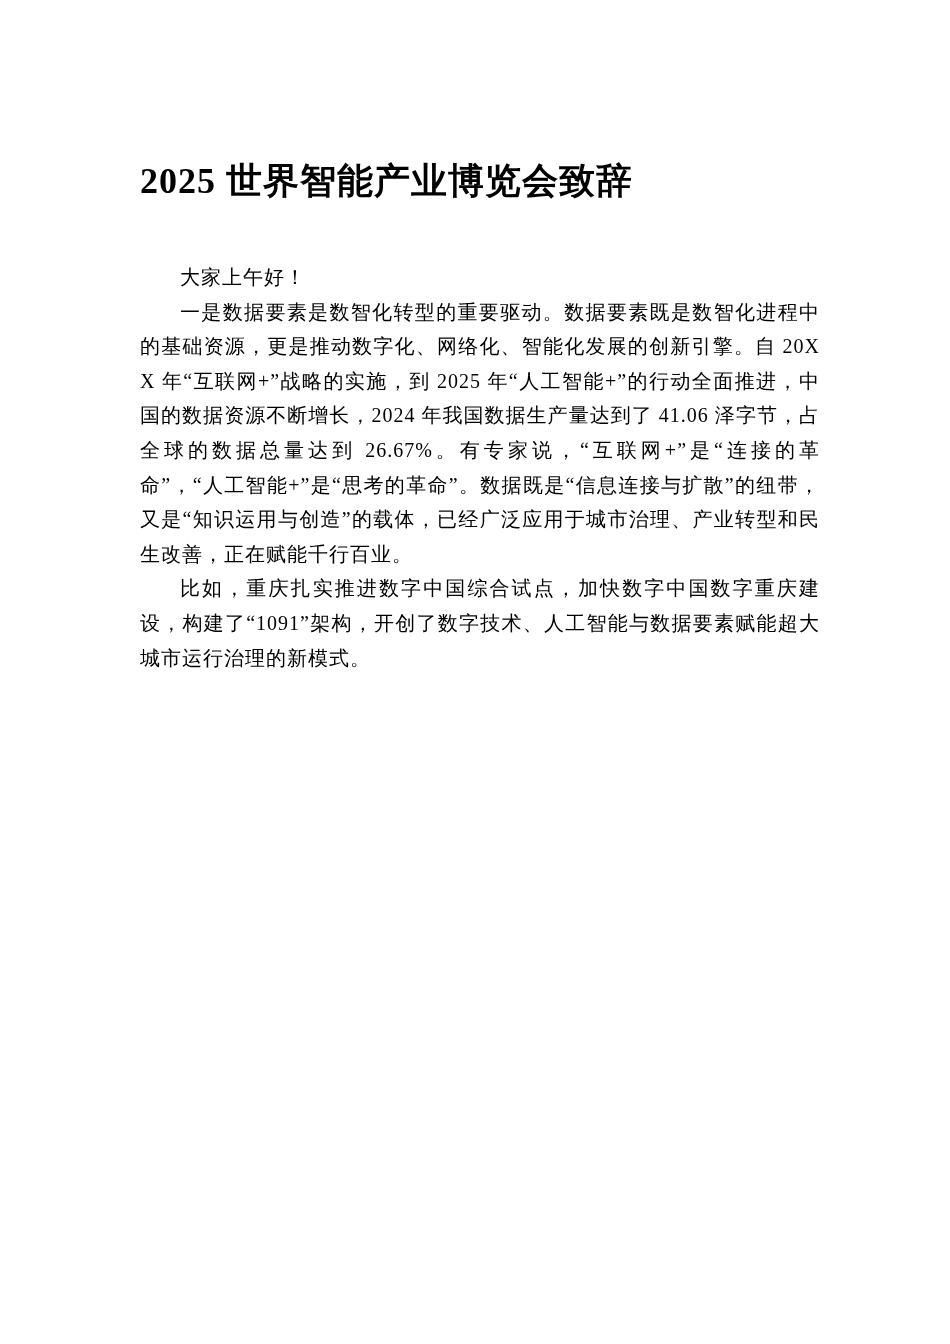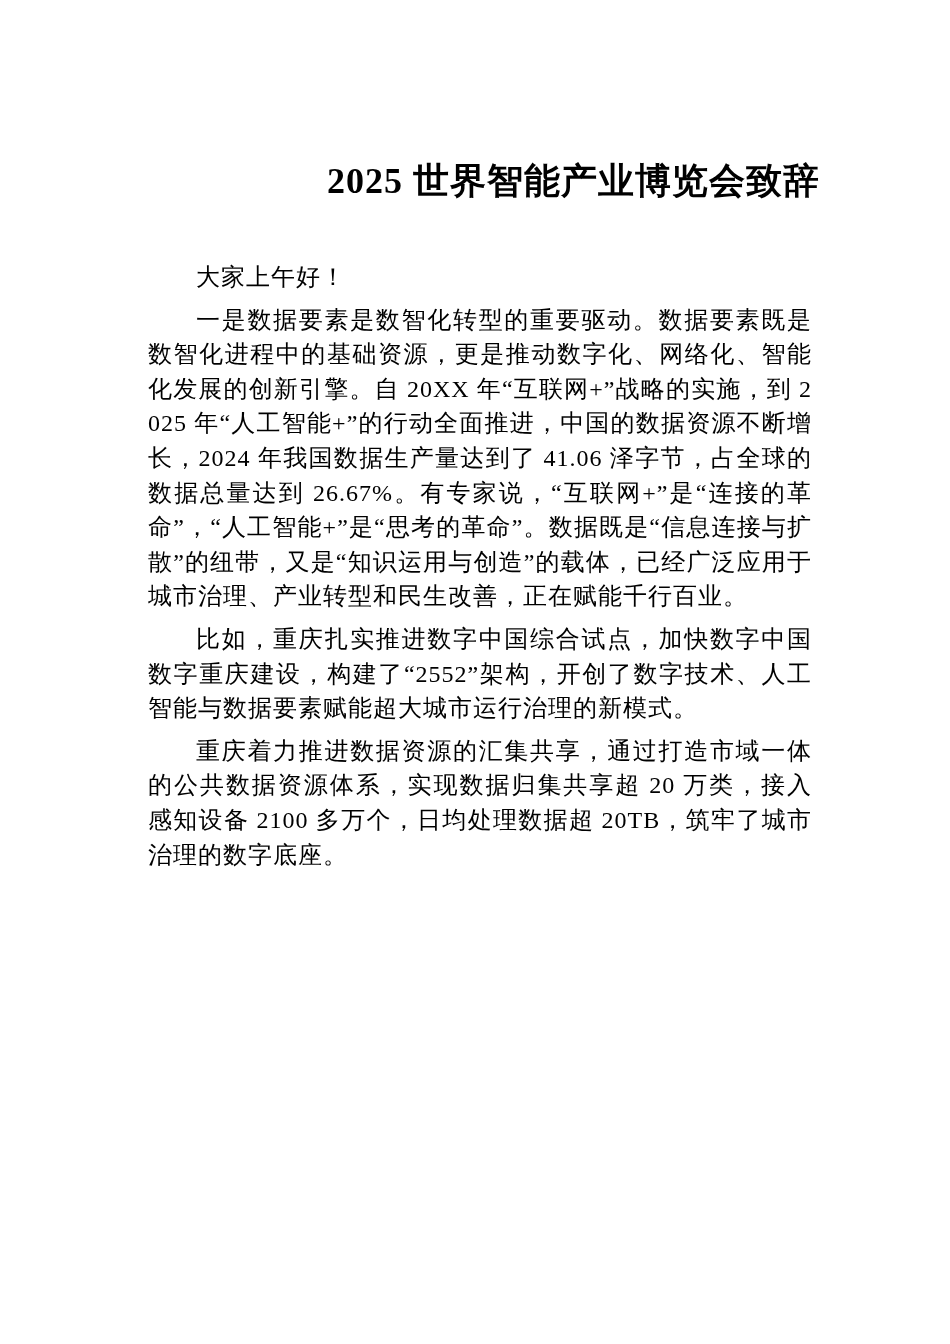--- a/index.html
+++ b/index.html
@@ -23,27 +23,27 @@
     height: 1344px;
     box-sizing: border-box;
     padding: 158px 130px 40px 140px;
     background: #ffffff;
   }
   .doc-title {
     margin: 0 0 56px 0;
     font-size: 36px;
     line-height: 46px;
     font-weight: bold;
-    text-align: right;
+    text-align: left;
     letter-spacing: 1px;
     font-family: "Liberation Serif", serif;
   }
   .para {
-    margin: 8px;
-    font-size: 24px;
+    margin: 0;
+    font-size: 20px;
     line-height: 34.6px;
     text-align: justify;
     text-indent: 2em;
     letter-spacing: 1px;
     font-family: "Liberation Serif", serif;
     word-break: break-all;
   }
   .para .lead {
     font-weight: normal;
     letter-spacing: 1px;
@@ -54,17 +54,16 @@
 
 <div class="page">
   <h1 class="doc-title">2025 世界智能产业博览会致辞</h1>
 
   <p class="para">大家上午好！</p>
 
 
 
   <p class="para"><span class="lead">一是数据要素是数智化转型的重要驱动。</span><span>数据要素既是数智化进程中的基础资源，更是推动数字化、网络化、智能化发展的创新引擎。自 20XX 年“互联网+”战略的实施，到 2025 年“人工智能+”的行动全面推进，中国的数据资源不断增长，2024 年我国数据生产量达到了 41.06 泽字节，占全球的数据总量达到 26.67%。有专家说，“互联网+”是“连接的革命”，“人工智能+”是“思考的革命”。数据既是“信息连接与扩散”的纽带，又是“知识运用与创造”的载体，已经广泛应用于城市治理、产业转型和民生改善，正在赋能千行百业。</span></p>
 
-  <p class="para">比如，重庆扎实推进数字中国综合试点，加快数字中国数字重庆建设，构建了“2552”架构，开创了数字技术、人工智能与数据要素赋能超大城市运行治理的新模式。</p>
+  <p class="para">比如，重庆扎实推进数字中国综合试点，加快数字中国数字重庆建设，构建了“1091”架构，开创了数字技术、人工智能与数据要素赋能超大城市运行治理的新模式。</p>
 
-  <p class="para">重庆着力推进数据资源的汇集共享，通过打造市域一体的公共数据资源体系，实现数据归集共享超 20 万类，接入感知设备 2100 多万个，日均处理数据超 20TB，筑牢了城市治理的数字底座。</p>
 
 </div>
 
 </body></html>

